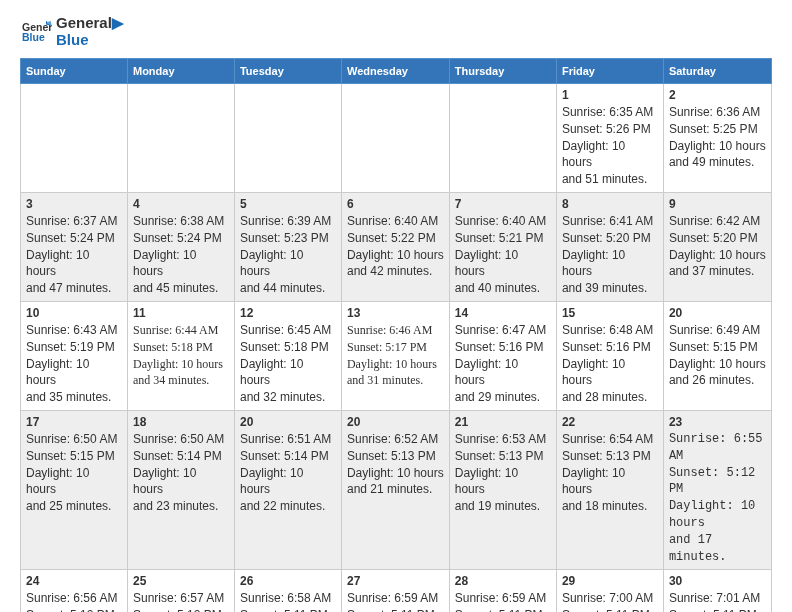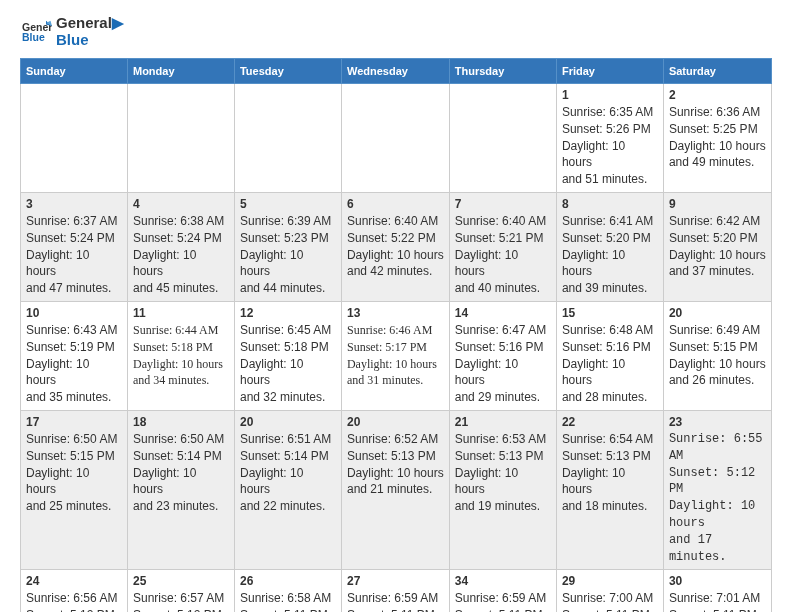--- a/index.html
+++ b/index.html
@@ -326,21 +326,21 @@
 and 13 minutes.</div>
           </td>
           <td>
             <span class="day-number">27</span>
             <div class="day-info" style="white-space: pre-line;">Sunrise: 6:59 AM
 Sunset: 5:11 PM
 Daylight: 10 hours
 and 12 minutes.</div>
           </td>
           <td>
-            <span class="day-number">34</span>
+            <span class="day-number">28</span>
             <div class="day-info" style="white-space: pre-line;">Sunrise: 6:59 AM
 Sunset: 5:11 PM
 Daylight: 10 hours
 and 11 minutes.</div>
           </td>
           <td>
             <span class="day-number">29</span>
             <div class="day-info" style="white-space: pre-line;">Sunrise: 7:00 AM
 Sunset: 5:11 PM
 Daylight: 10 hours

